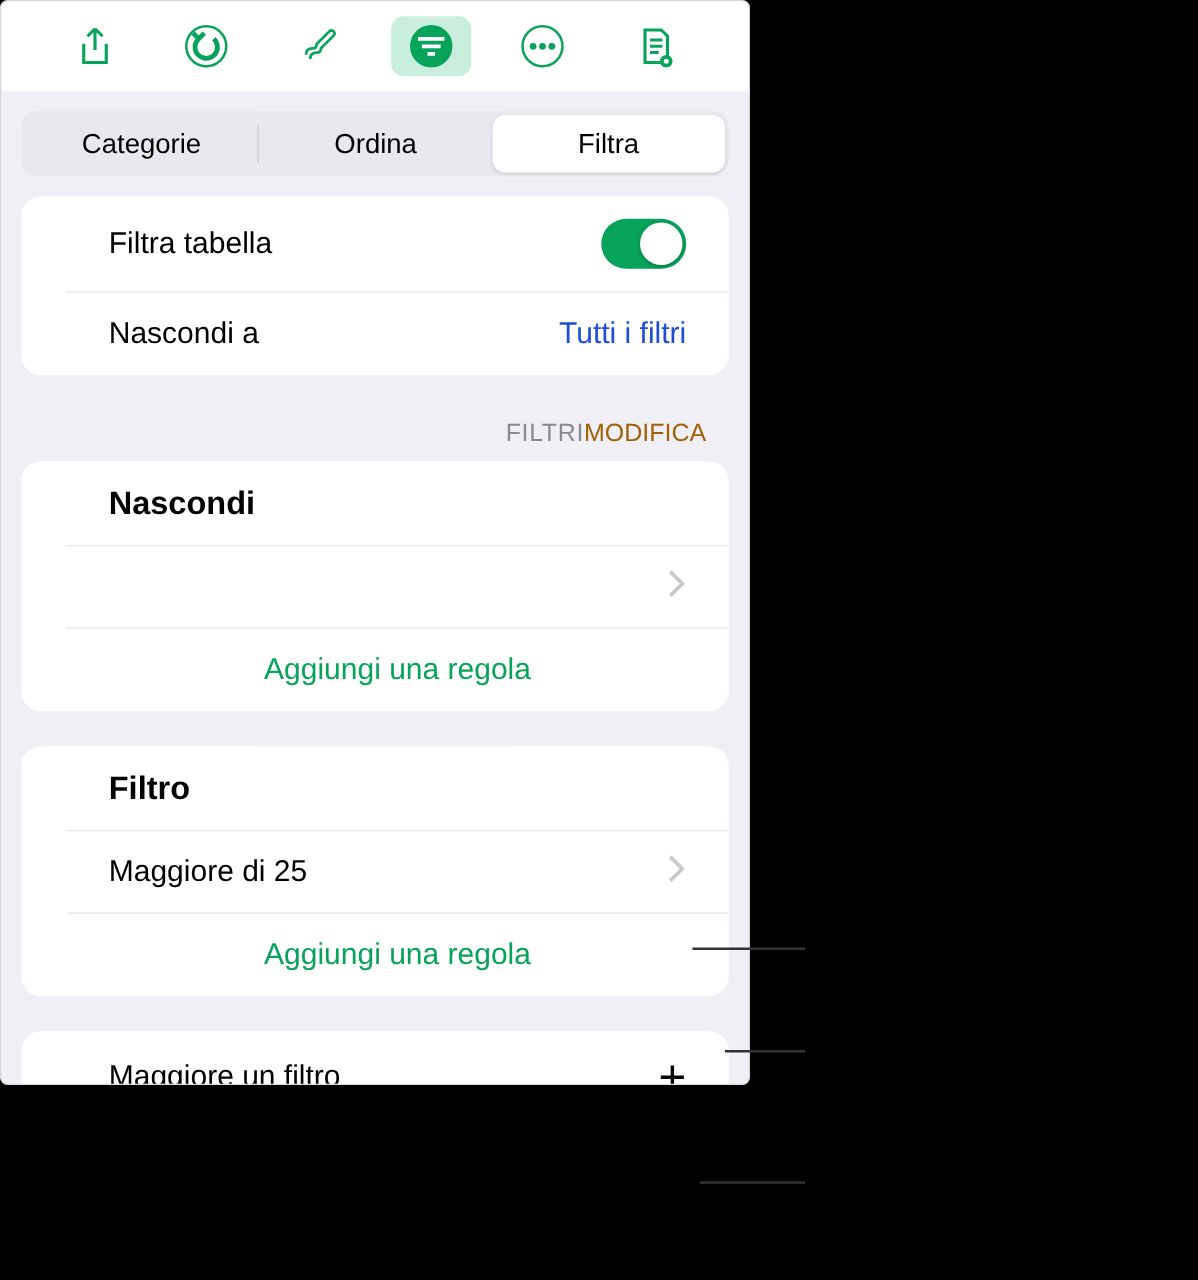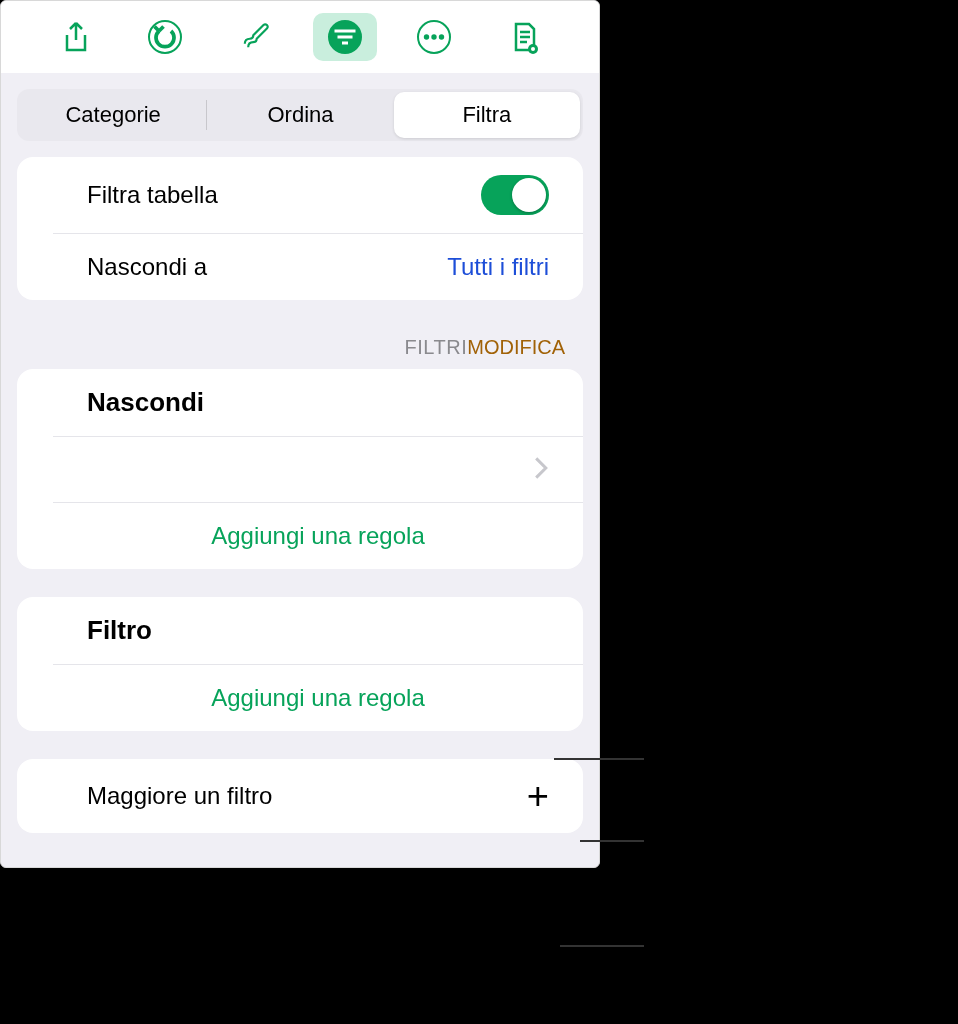--- a/index.html
+++ b/index.html
@@ -254,20 +254,28 @@
     </div>
     <div class="row link">
       <div class="label">Aggiungi una regola</div>
     </div>
   </div>
 
   <div class="group">
     <div class="row">
       <div class="label bold">Filtro</div>
     </div>
+    <div class="row">
+      <div class="label">Maggiore di 25</div>
+      <div class="chevron">
+        <svg viewBox="0 0 12 20">
+            <path d="M2 2 L10 10 L2 18" stroke="#c7c7cc" stroke-width="2.5" fill="none"></path>
+          </svg>
+      </div>
+    </div>
     <div class="row link">
       <div class="label">Aggiungi una regola</div>
     </div>
   </div>
 
   <div class="group">
     <div class="row">
       <div class="label">Maggiore un filtro</div>
       <div class="plus">+</div>
     </div>

